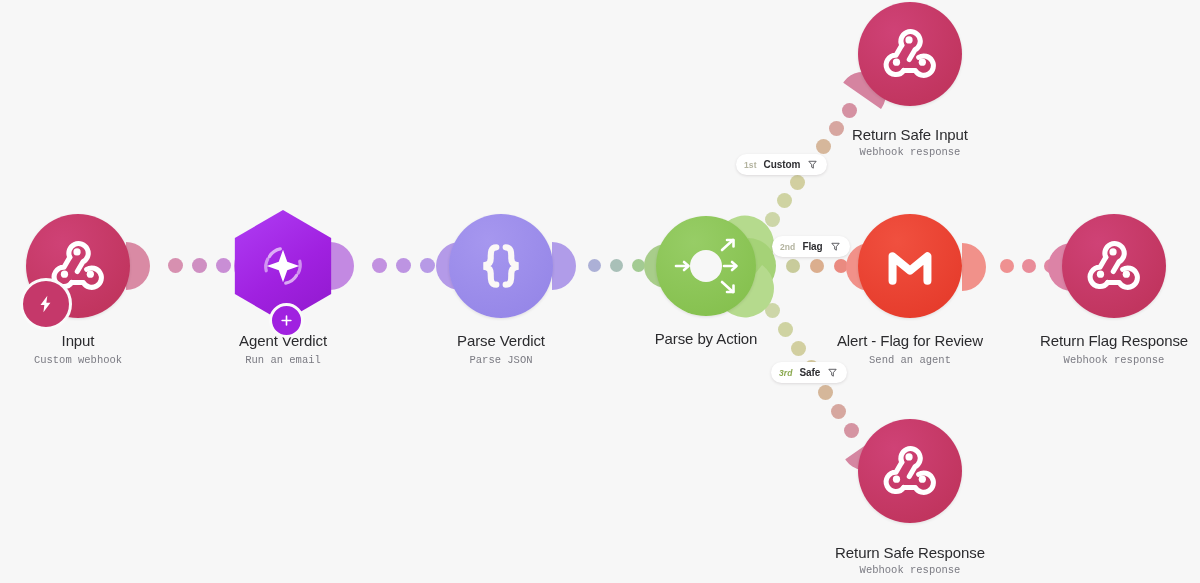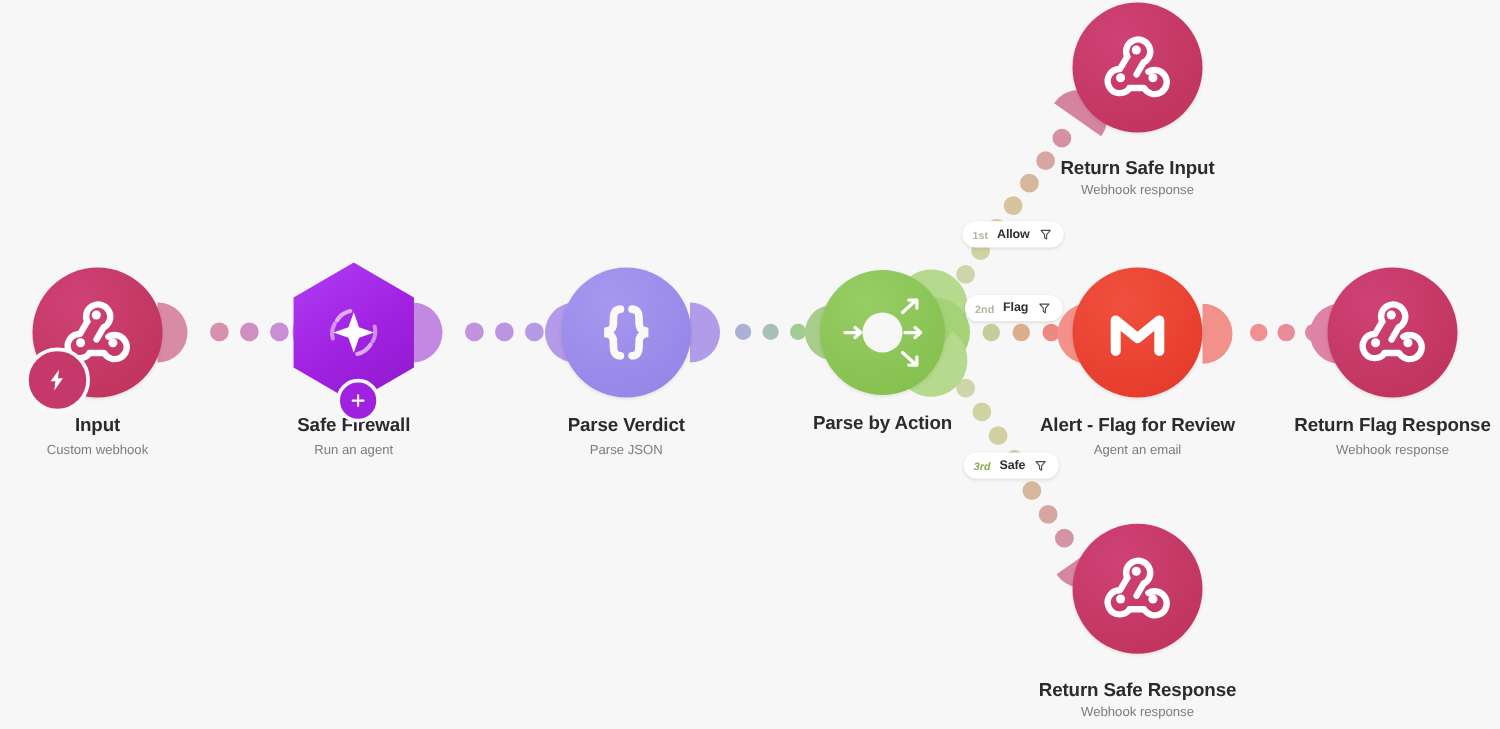--- a/index.html
+++ b/index.html
@@ -44,35 +44,36 @@
   }
   .node-shape svg { display: block; }
 
   .node-label {
     position: absolute;
     left: -130px;
     top: 66px;
     width: 260px;
     text-align: center;
     font-size: 15px;
-    font-weight: 700;
+    font-weight: 400;
     color: #2b2b2e;
     letter-spacing: -0.1px;
     line-height: 18px;
   }
   .node-sub {
     position: absolute;
     left: -130px;
     top: 87px;
     width: 260px;
     text-align: center;
     font-size: 10.5px;
     font-weight: 400;
     color: #7b7b83;
     line-height: 14px;
+    font-family: Liberation Mono, monospace;
   }
 
   
   .trigger-badge {
     position: absolute;
     left: -58px;
     top: 12px;
     width: 46px;
     height: 46px;
     border-radius: 50%;
@@ -251,22 +252,22 @@
         <path d="M34.8 31.6a13 13 0 0 1-8.6 6.1" fill="none" stroke="#ffffff" stroke-opacity="0.62" stroke-width="2.6" stroke-linecap="round"></path>
         <path d="M37.4 20.2a13 13 0 0 1-1.2 9.4" fill="none" stroke="#ffffff" stroke-opacity="0.5" stroke-width="2.6" stroke-linecap="round"></path>
         <path d="M10.6 27.8a13 13 0 0 1 1.2-9.4" fill="none" stroke="#ffffff" stroke-opacity="0.5" stroke-width="2.6" stroke-linecap="round"></path>
       </svg>
     </div>
     <div class="plus-badge">
       <svg width="15" height="15" viewBox="0 0 24 24">
         <path d="M12 5v14M5 12h14" stroke="#ffffff" stroke-width="2.6" stroke-linecap="round"></path>
       </svg>
     </div>
-    <div class="node-label">Safe Firewall</div>
-    <div class="node-sub">Run an agent</div>
+    <div class="node-label">Agent Verdict</div>
+    <div class="node-sub">Run an email</div>
   </div>
 
   <div class="node" style="left:501px;top:266px;">
     <div class="node-shape" style="background:radial-gradient(circle at 38% 26%, #a697ef 0%, #9687e8 80%);">
       <svg width="64" height="64" viewBox="0 0 48 48">
         <path d="M20.5 10c-4.6 0-4.2 4.6-4.2 8.4 0 3.2-1.6 4.2-3.3 4.6v1.9c1.7 0.4 3.3 1.5 3.3 4.7 0 3.8-0.4 8.4 4.2 8.4" fill="none" stroke="#fbf8f6" stroke-width="4.6" stroke-linecap="round"></path>
         <path d="M27.5 10c4.6 0 4.2 4.6 4.2 8.4 0 3.2 1.6 4.2 3.3 4.6v1.9c-1.7 0.4-3.3 1.5-3.3 4.7 0 3.8 0.4 8.4-4.2 8.4" fill="none" stroke="#fbf8f6" stroke-width="4.6" stroke-linecap="round"></path>
       </svg>
     </div>
     <div class="node-label">Parse Verdict</div>
@@ -310,21 +311,21 @@
     <div class="node-sub" style="top:91px;">Webhook response</div>
   </div>
 
   <div class="node" style="left:910px;top:266px;">
     <div class="node-shape" style="background:radial-gradient(circle at 38% 26%, #f0503f 0%, #e63c2c 80%);">
       <svg width="62" height="62" viewBox="0 0 48 48">
         <path d="M10.5 35.5 V16.5 L24 27.5 L37.5 16.5 V35.5" fill="none" stroke="#ffffff" stroke-width="6.2" stroke-linejoin="round" stroke-linecap="round"></path>
       </svg>
     </div>
     <div class="node-label">Alert - Flag for Review</div>
-    <div class="node-sub">Agent an email</div>
+    <div class="node-sub">Send an agent</div>
   </div>
 
   <div class="node" style="left:1114px;top:266px;">
     <div class="node-shape" style="background:radial-gradient(circle at 35% 28%, #cf4276 0%, #c1355f 75%);">
       <svg width="58" height="58" viewBox="0 0 24 24">
         <g fill="none" stroke="#ffffff" stroke-width="2.1" stroke-linecap="round" stroke-linejoin="round">
           <path d="M8.6 8.4a4 4 0 1 1 5.4 1.9l-2.3 4"></path>
           <path d="M15.6 13.4a4 4 0 1 1-1.4 5.4H9.4"></path>
           <path d="M9.4 18.8a4 4 0 1 1-3.2-6.3l2.4-4.1"></path>
         </g>
@@ -347,23 +348,23 @@
         </g>
         <circle cx="11.6" cy="6.2" r="1.5" fill="#ffffff"></circle>
         <circle cx="6.4" cy="15.4" r="1.5" fill="#ffffff"></circle>
         <circle cx="17.1" cy="15.4" r="1.5" fill="#ffffff"></circle>
       </svg>
     </div>
     <div class="node-label" style="top:73px;">Return Safe Response</div>
     <div class="node-sub" style="top:92px;">Webhook response</div>
   </div>
 
-  <div class="pill" style="left:770px;top:154px;margin-top:23px;">
+  <div class="pill" style="left:736px;top:154px;">
     <span class="pill-ord">1st</span>
-    <span class="pill-name">Allow</span>
+    <span class="pill-name">Custom</span>
     <span class="pill-icon">
       <svg width="11" height="11" viewBox="0 0 24 24">
         <path d="M4 5h16l-6.2 7.4V20l-3.6-2.2v-5.4z" fill="none" stroke="#4a4a50" stroke-width="1.9" stroke-linejoin="round"></path>
       </svg>
     </span>
   </div>
 
   <div class="pill" style="left:772px;top:236px;text-align:center;">
     <span class="pill-ord">2nd</span>
     <span class="pill-name">Flag</span>

